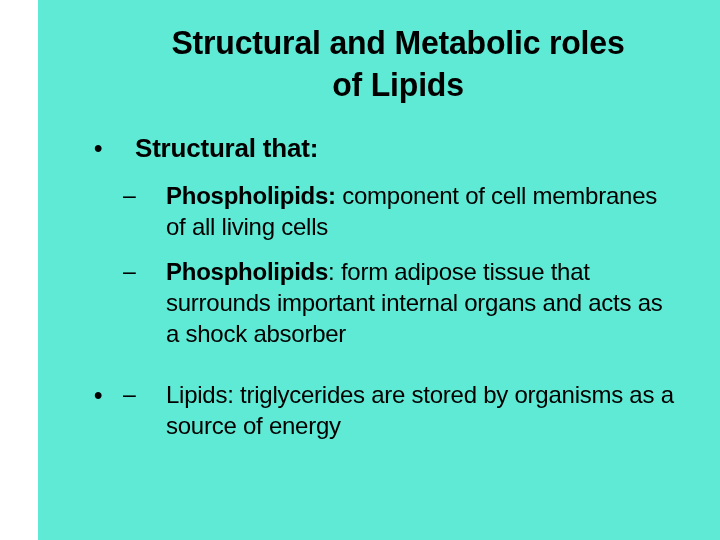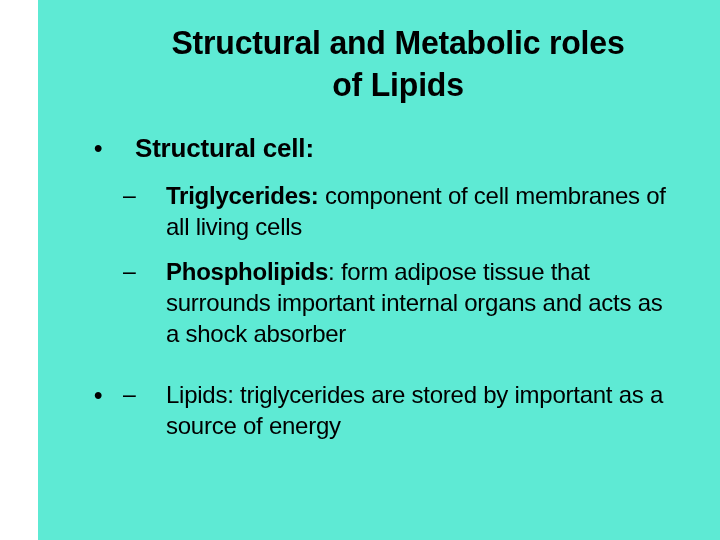--- a/index.html
+++ b/index.html
@@ -113,36 +113,36 @@
 
   <div class="slide-title">
     <span class="title-line">Structural and Metabolic roles</span>
     <span class="title-line">of Lipids</span>
   </div>
 
   <div class="body-area">
 
     <div class="lvl1">
       <span class="bullet-mark">•</span>
-      <span>Structural cell:</span>
+      <span>Structural that:</span>
     </div>
 
     <div class="lvl2">
       <span class="bullet-mark">–</span>
-      <span class="lead-bold">Triglycerides:</span><span> component of cell membranes of all living cells</span>
+      <span class="lead-bold">Phospholipids:</span><span> component of cell membranes of all living cells</span>
     </div>
 
     <div class="lvl2 gap-after-sub">
       <span class="bullet-mark">–</span>
       <span class="lead-bold">Phospholipids</span><span>: form adipose tissue that surrounds important internal organs and acts as a shock absorber</span>
     </div>
 
     <div class="lvl1 gap-before-lvl1">
       <span class="bullet-mark">•</span>
     </div>
 
     <div class="lvl2">
       <span class="bullet-mark">–</span>
-      <span class="lead-plain">Lipids:</span><span> triglycerides are stored by important as a source of energy</span>
+      <span class="lead-plain">Lipids:</span><span> triglycerides are stored by organisms as a source of energy</span>
     </div>
 
   </div>
 </div>
 
 </body></html>

